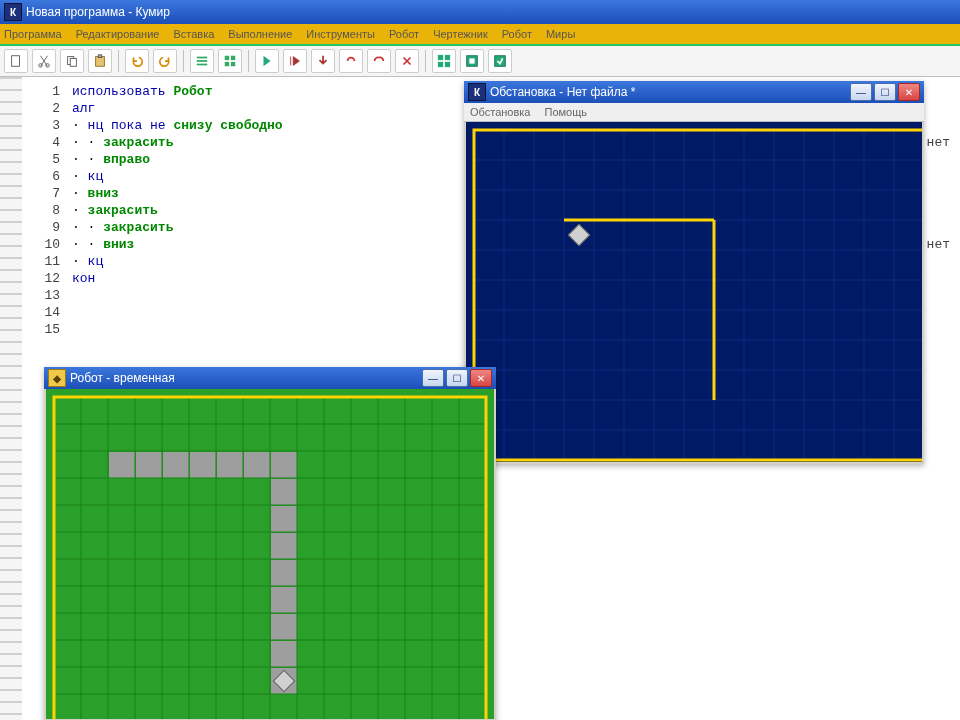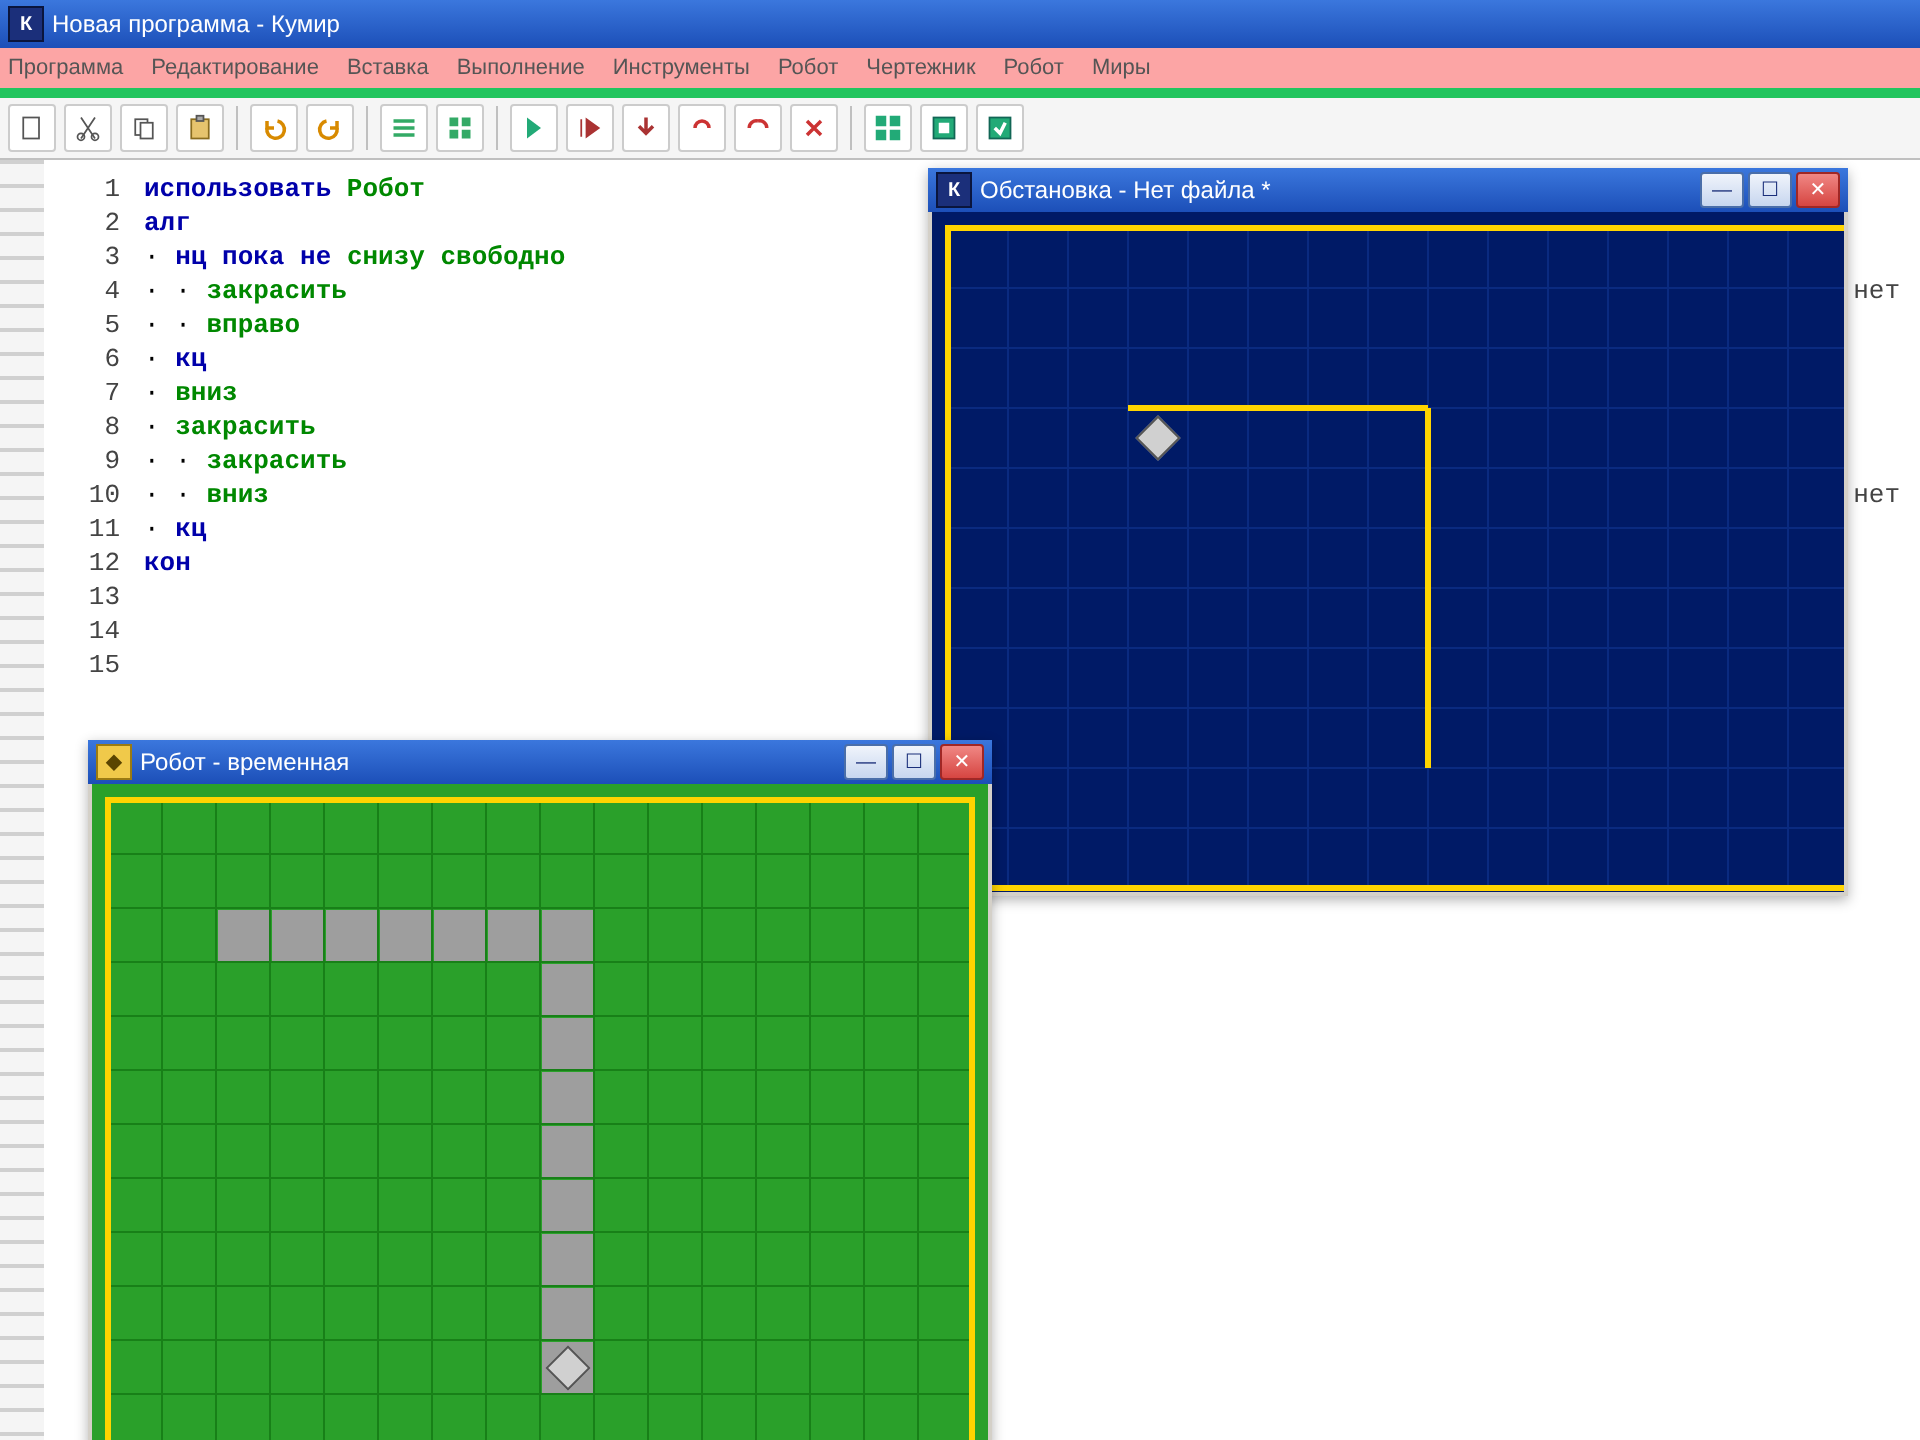--- a/index.html
+++ b/index.html
@@ -1,31 +1,31 @@
 <!DOCTYPE html>
 <html><head>
 <meta charset="utf-8">
 <style>
   html,body{margin:0;padding:0;font-family:Tahoma,Arial,sans-serif;font-size:11px;background:#ece9d8;overflow:hidden;width:960px;height:720px}
   .titlebar{height:24px;background:linear-gradient(#3b77dd,#1c4fb8);color:#fff;display:flex;align-items:center;padding:0 4px;font-size:12px}
   .titlebar .icon{width:16px;height:16px;background:#1b2f7a;border:1px solid #0a153d;margin-right:4px;display:flex;align-items:center;justify-content:center;color:#fff;font-weight:bold;font-size:10px}
-  .menubar{height:20px;background:#fca5a5;border-bottom:5px solid #22c55e;display:flex;align-items:center;padding:0 4px;color:#555;font-size:11px}
+  .menubar{height:20px;background:#eab308;border-bottom:2px solid #22c55e;display:flex;align-items:center;padding:0 4px;color:#555;font-size:11px}
   .menubar span{margin-right:14px}
   .toolbar{height:30px;background:#f5f5f5;border-bottom:1px solid #c0c0c0;display:flex;align-items:center;padding:0 4px;gap:4px}
   .tbtn{width:22px;height:22px;border:1px solid #ccc;background:#fff;border-radius:2px;display:flex;align-items:center;justify-content:center;font-size:12px}
   .tbtn svg{width:14px;height:14px}
   .tsep{width:1px;height:22px;background:#c0c0c0;margin:0 2px}
   .main{position:relative;height:646px;background:#fff}
   .spiral{position:absolute;left:0;top:0;width:22px;height:100%;background:repeating-linear-gradient(#d0d0d0 0 2px,#f5f5f5 2px 12px);border-right:1px solid #c0c0c0}
   .editor{position:absolute;left:22px;top:0;right:0;bottom:0;background:#fff;font-family:"Courier New",monospace;font-size:13px;line-height:17px;padding-top:6px}
   .gutter{position:absolute;left:0;top:6px;width:44px;text-align:right;color:#444}
   .gutter div{height:17px;padding-right:6px}
   .code{position:absolute;left:50px;top:6px}
   .code div{height:17px;white-space:pre}
-  .kw1{color:#0000aa;font-weight:bold}
+  .kw1{color:#0000aa;font-weight:normal}
   .kw2{color:#008800;font-weight:bold}
   .margin{position:absolute;right:10px;top:6px;color:#444}
   .margin div{height:17px}
   
   .win{position:absolute;border:0;box-shadow:0 2px 6px rgba(0,0,0,.3)}
   .win .wtb{height:22px;background:linear-gradient(#3b77dd,#1c4fb8);color:#fff;display:flex;align-items:center;padding:0 4px;font-size:12px}
   .win .wtb .ticon{width:16px;height:16px;margin-right:4px;display:flex;align-items:center;justify-content:center;font-weight:bold;font-size:10px}
   .win .wtb .spacer{flex:1}
   .wbtn{width:20px;height:16px;background:linear-gradient(#f0f4fb,#c7d6ef);border:1px solid #4a6ea9;border-radius:2px;margin-left:2px;display:flex;align-items:center;justify-content:center;font-size:10px;color:#1b2f7a}
   .wbtn.close{background:linear-gradient(#f08784,#d64541);border-color:#a02725;color:#fff}
@@ -219,20 +219,24 @@
 
   <div class="win" id="envwin" style="left:464px;top:4px;width:460px">
     <div class="wtb">
       <div class="ticon" style="background:#1b2f7a;border:1px solid #0a153d">К</div>
       <span>Обстановка - Нет файла *</span>
       <div class="spacer"></div>
       <div class="wbtn">—</div>
       <div class="wbtn">☐</div>
       <div class="wbtn close">✕</div>
     </div>
+    <div class="wmenu" id="env-menu">
+        <span>Обстановка</span>
+        <span>Помощь</span>
+      </div>
     <div class="wbody" id="envbody" style="height:340px">
         <svg class="grid" width="456" height="340">
           <line x1="8" y1="8" x2="8" y2="338" stroke="#0a2a80"></line>
           <line x1="38" y1="8" x2="38" y2="338" stroke="#0a2a80"></line>
           <line x1="68" y1="8" x2="68" y2="338" stroke="#0a2a80"></line>
           <line x1="98" y1="8" x2="98" y2="338" stroke="#0a2a80"></line>
           <line x1="128" y1="8" x2="128" y2="338" stroke="#0a2a80"></line>
           <line x1="158" y1="8" x2="158" y2="338" stroke="#0a2a80"></line>
           <line x1="188" y1="8" x2="188" y2="338" stroke="#0a2a80"></line>
           <line x1="218" y1="8" x2="218" y2="338" stroke="#0a2a80"></line>

